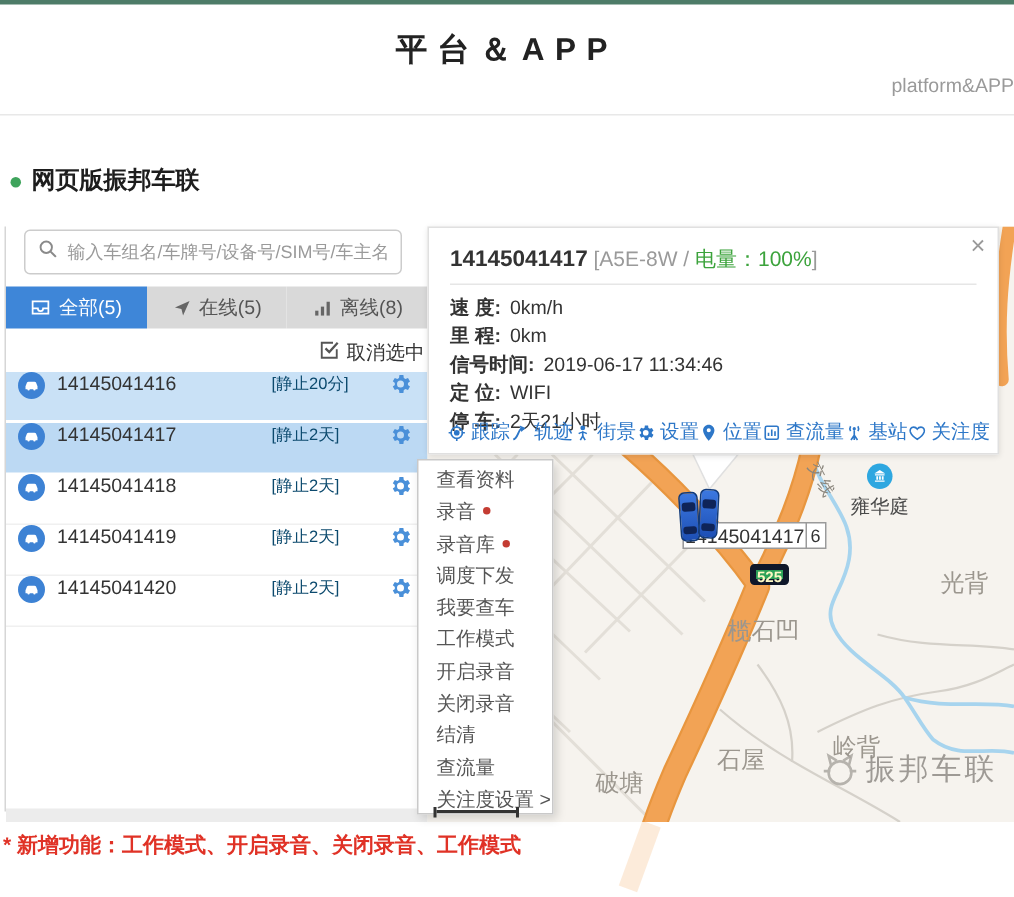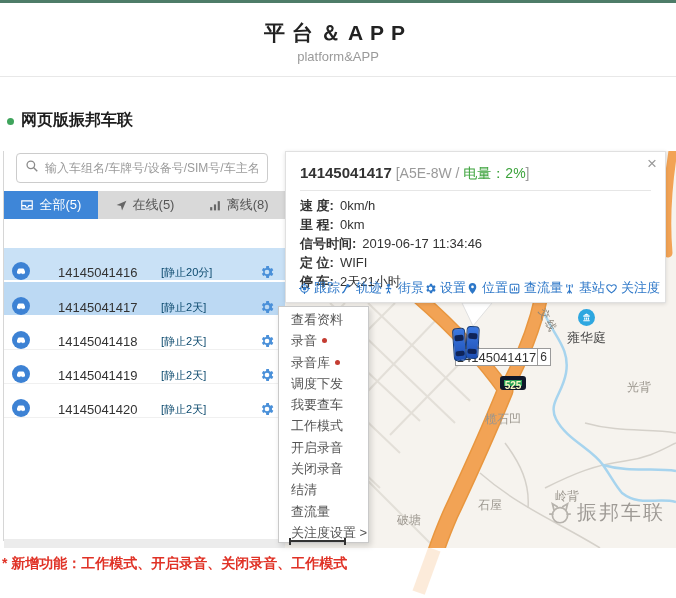--- a/index.html
+++ b/index.html
@@ -4,54 +4,54 @@
 <style>
   * { margin:0; padding:0; box-sizing:border-box; }
   body { font-family:"Liberation Sans","DejaVu Sans",sans-serif; background:#fff; }
   #page { position:relative; width:676px; height:598px; background:#fff; overflow:hidden;
           border-top:3px solid #4E7C68; }
   .abs { position:absolute; }
 
   
   .hdr-title { top:16px; left:0; width:676px; text-align:center; font-size:21px; font-weight:bold;
                color:#222; letter-spacing:7px; }
-  .hdr-sub { top:46px; left:0; width:676px; text-align:center; font-size:13px; color:#9a9a9a; }
+  .hdr-sub { top:46px; left:0; width:676px; text-align:right; font-size:13px; color:#9a9a9a; }
   .hdr-divider { top:73px; left:0; width:676px; height:1px; background:#e8e8e8; }
   .section-dot { top:115px; left:7px; width:7px; height:7px; border-radius:50%; background:#3FA45C; }
   .section-title { top:107px; left:21px; font-size:16px; font-weight:bold; color:#1d1d1d; }
 
   
   .sb-border { left:3px; top:148px; width:1px; height:390px; background:#d6d6d6; }
   .search-wrap { left:16px; top:150px; width:252px; height:30px; border:1px solid #ccc; border-radius:4px;
                  display:flex; align-items:center; padding:0 8px; background:#fff; }
   .search-wrap input { border:none; outline:none; flex:1; font-size:12px; color:#333; margin-left:6px;
                        font-family:inherit; background:transparent; }
   .search-wrap input::placeholder { color:#9a9a9a; }
   .tabs { left:4px; top:188px; width:281px; height:28px; display:flex; }
   .tab { flex:1; display:flex; align-items:center; justify-content:center; gap:5px;
          background:#D9D9D9; color:#555; font-size:13px; cursor:pointer; }
   .tab.active { background:#3E86D8; color:#fff; }
   .deselect-row { left:4px; top:221px; width:279px; height:22px; display:flex; align-items:center;
                   justify-content:flex-end; gap:4px; font-size:13px; color:#333; }
   .vlist { left:4px; top:245px; width:281px; }
-  .vrow { display:flex; align-items:flex-end; height:34px; padding:0 10px 0 8px; background:#fff;
-          border-bottom:1px solid #f0f0f0; cursor:pointer;gap:20px; }
+  .vrow { display:flex; align-items:flex-start; height:34px; padding:0 10px 0 8px; background:#fff;
+          border-bottom:1px solid #f0f0f0; cursor:pointer; }
   .vrow.hl1 { background:#C9E1F6; border-bottom:2px solid #fff; }
   .vrow.hl2 { background:#BCD9F3; border-bottom:1px solid #fff; }
   .vicon { width:18px; height:18px; border-radius:50%; background:#3D82D4; display:flex;
            align-items:center; justify-content:center; margin-right:8px; flex:none; }
   .vid { font-size:13px; color:#333; flex:1; }
   .vstatus { font-size:11px; color:#0c4a6e; width:78px; }
   .vgear { width:16px; height:16px; flex:none; cursor:pointer; }
   .sb-scroll { left:4px; top:536px; width:281px; height:9px; background:#ECECEC; }
 
   
   .map { left:285px; top:148px; width:391px; height:397px; background:#F6F3EE; overflow:hidden; }
   .map svg.base { position:absolute; left:0; top:0; }
-  .place { position:absolute; font-size:12px; color:#9B968E; white-space:nowrap; }
+  .place { position:absolute; font-size:16px; color:#9B968E; white-space:nowrap; }
   .poi-circle { position:absolute; width:17px; height:17px; border-radius:50%; background:#2EA7E0;
                 display:flex; align-items:center; justify-content:center; }
   .poi-name { position:absolute; font-size:13px; color:#4a4a4a; white-space:nowrap; }
   .route-badge { position:absolute; width:26px; height:14px; background:#2BA158; border:4px solid #0f172a;
                  border-radius:3px; color:#FDF9C4; font-size:10px; font-weight:bold; text-align:center;
                  line-height:12px; }
   .road-name { position:absolute; font-size:11px; color:#8A857C; transform:rotate(62deg); letter-spacing:2px; }
   .car { position:absolute; width:13px; height:33px; background:linear-gradient(#3C78E0,#1D4FB5);
          border:1px solid #123B7A; border-radius:4px; }
   .car::before { content:""; position:absolute; left:1px; right:1px; top:6px; height:6px;
@@ -137,20 +137,29 @@
     <div class="tab">
       <svg width="14" height="13" viewBox="0 0 24 24">
           <rect x="3" y="15" width="4" height="6" fill="#666"></rect>
           <rect x="10" y="10" width="4" height="11" fill="#666"></rect>
           <rect x="17" y="4" width="4" height="17" fill="#666"></rect>
         </svg>
       <span>离线(8)</span>
     </div>
   </div>
 
+  <div class="abs deselect-row">
+    <span>
+      <svg width="15" height="15" viewBox="0 0 24 24">
+          <path d="M20 11v9H4V4h12" fill="none" stroke="#555" stroke-width="2"></path>
+          <path d="M8 10l4 4 9-10" fill="none" stroke="#555" stroke-width="2.4"></path>
+        </svg>
+    </span>
+    <span>取消选中</span>
+  </div>
 
   <div class="abs vlist">
     <div class="vrow hl1">
       <span class="vicon">
           <svg width="12" height="12" viewBox="0 0 24 24">
             <path d="M4 13l2-5q.5-1 2-1h8q1.5 0 2 1l2 5v4h-2.5a1.6 1.6 0 0 1-3.2 0H9.7a1.6 1.6 0 0 1-3.2 0H4z" fill="#fff"></path>
           </svg>
         </span>
       <span class="vid">14145041416</span>
       <span class="vstatus">[静止20分]</span>
@@ -283,21 +292,21 @@
     <div class="mlabel-back" style="left:170px; top:197px;">6</div>
     <div class="mlabel-front" style="left:170px; top:197px;">14145041417</div>
     <div class="car" style="left:168px; top:177px; transform:rotate(-4deg);"></div>
     <div class="car" style="left:181px; top:175px; transform:rotate(3deg);"></div>
   </div>
 
   <div class="abs panel">
     <div class="panel-close">×</div>
     <div class="panel-title-row">
       <span class="pt-id">14145041417</span>
-      <span class="pt-dev">[A5E-8W / </span><span class="pt-batt">电量：2%</span><span class="pt-dev">]</span>
+      <span class="pt-dev">[A5E-8W / </span><span class="pt-batt">电量：100%</span><span class="pt-dev">]</span>
     </div>
     <div class="panel-divider"></div>
     <div class="pfield"><b>速 度:</b><span>0km/h</span></div>
     <div class="pfield"><b>里 程:</b><span>0km</span></div>
     <div class="pfield"><b>信号时间:</b><span>2019-06-17 11:34:46</span></div>
     <div class="pfield"><b>定 位:</b><span>WIFI</span></div>
     <div class="pfield"><b>停 车:</b><span>2天21小时</span></div>
 
     <div class="pactions">
       <span class="act">

